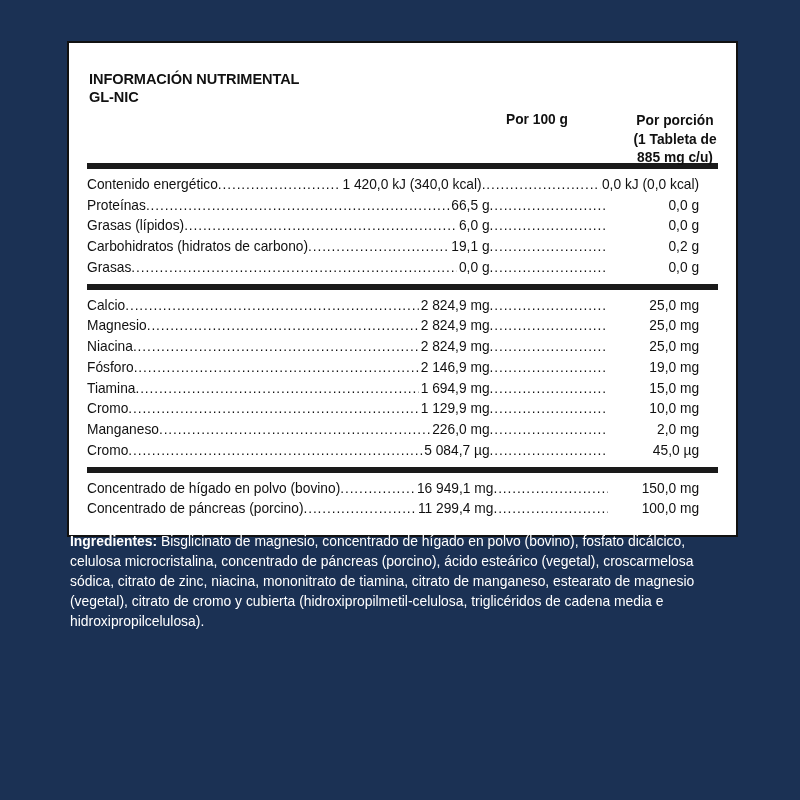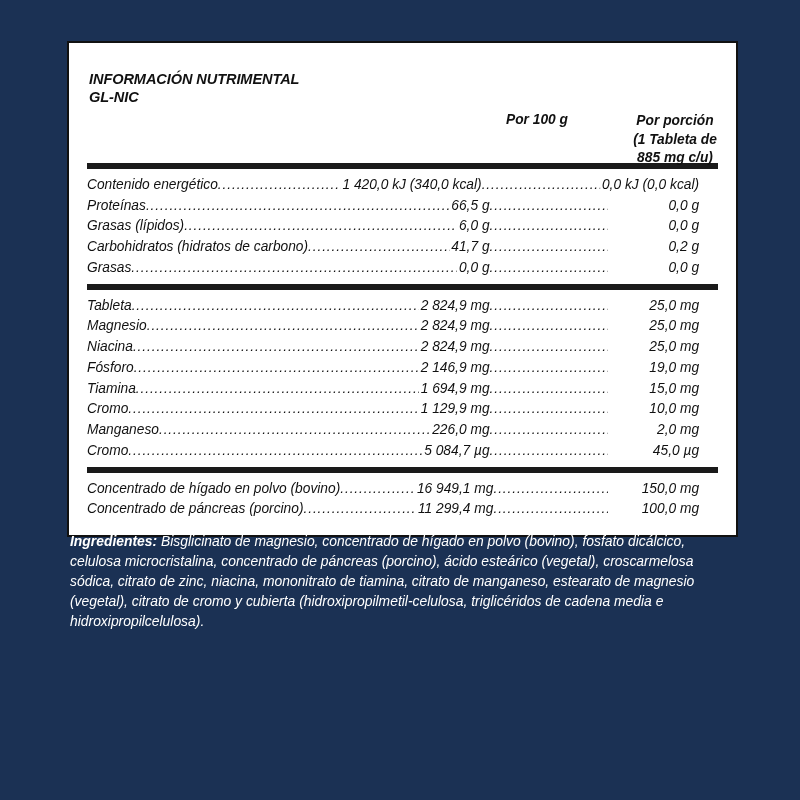--- a/index.html
+++ b/index.html
@@ -10,21 +10,20 @@
     width: 800px;
     height: 800px;
     background: #1b3154;
     font-family: "Liberation Sans", sans-serif;
     overflow: hidden;
   }
   .page {
     position: relative;
     width: 722px;
     height: 800px;
-    font-style: italic;
   }
 
   
   .panel {
     position: absolute;
     left: 67px;
     top: 41px;
     width: 671px;
     background: #ffffff;
     border: 2px solid #111111;
@@ -189,38 +188,38 @@
           <div class="row">
             <span class="label">Grasas (lípidos)</span>
             <span class="leader"></span>
             <span class="val val-100">6,0 g</span>
             <span class="leader-short" style="width: 122px;">............................................................</span>
             <span class="val val-serv" style="min-width: 92px;">0,0 g</span>
           </div>
           <div class="row">
             <span class="label">Carbohidratos (hidratos de carbono)</span>
             <span class="leader"></span>
-            <span class="val val-100">41,7 g</span>
+            <span class="val val-100">19,1 g</span>
             <span class="leader-short" style="width: 122px;">............................................................</span>
             <span class="val val-serv" style="min-width: 92px;">0,2 g</span>
           </div>
           <div class="row">
             <span class="label">Grasas</span>
             <span class="leader"></span>
             <span class="val val-100">0,0 g</span>
             <span class="leader-short" style="width: 122px;">............................................................</span>
             <span class="val val-serv" style="min-width: 92px;">0,0 g</span>
           </div>
         </div>
 
       <div class="rule-thick"></div>
 
       <div class="section" id="section-1">
           <div class="row">
-            <span class="label">Tableta</span>
+            <span class="label">Calcio</span>
             <span class="leader"></span>
             <span class="val val-100">2 824,9 mg</span>
             <span class="leader-short" style="width: 122px;">............................................................</span>
             <span class="val val-serv" style="min-width: 92px;">25,0 mg</span>
           </div>
           <div class="row">
             <span class="label">Magnesio</span>
             <span class="leader"></span>
             <span class="val val-100">2 824,9 mg</span>
             <span class="leader-short" style="width: 122px;">............................................................</span>

